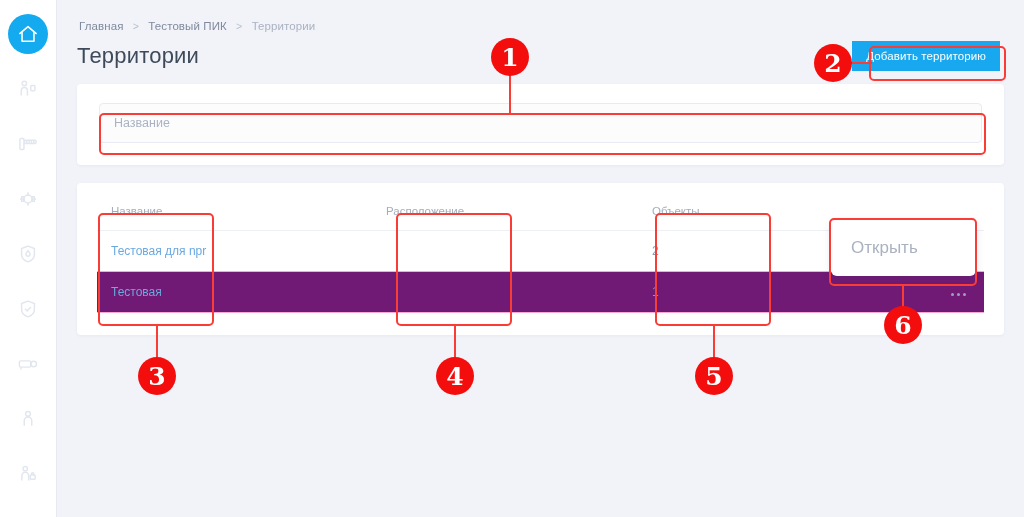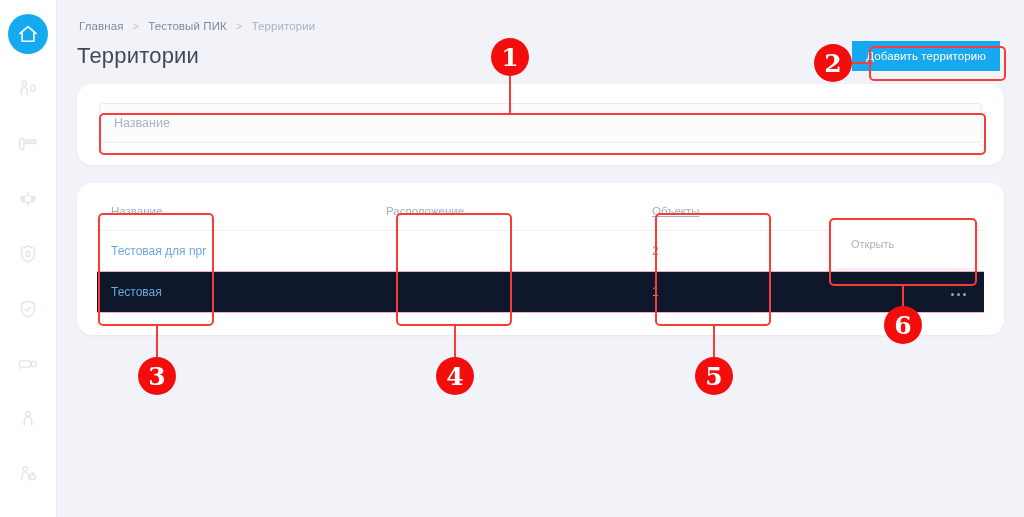--- a/index.html
+++ b/index.html
@@ -54,21 +54,21 @@
     font-size: 22px; color: #3e4a5a; font-weight: 400; letter-spacing: .2px;
   }
   .add-btn {
     background: #18a8ef; color: #fff; border: none;
     font-size: 11.5px; font-family: "Liberation Sans", sans-serif;
     padding: 9px 14px; border-radius: 0; cursor: pointer;
     letter-spacing: .1px; white-space: nowrap;
   }
 
   .card {
-    background: #fff; border-radius: 15px;
+    background: #fff; border-radius: 4px;
     box-shadow: 0 1px 3px rgba(40,60,100,.06);
     margin-top: 13px;
   }
   .filter-card { padding: 19px 22px 22px 22px; }
   .filter-input {
     width: 100%; height: 40px;
     border: 1px solid #e8ebf2; border-radius: 4px;
     background: #fcfcfd;
     font-size: 12.5px; color: #6f7b8d;
     font-family: "Liberation Sans", sans-serif;
@@ -82,39 +82,39 @@
     text-align: left; font-weight: 400;
     font-size: 11.5px; color: #a4adbd;
     padding: 4px 14px 13px 14px;
     border-bottom: 1px solid #edf0f5;
   }
   td {
     font-size: 12px; color: #8e98a8;
     padding: 13px 14px; height: 40px;
     border-bottom: 1px solid #f9a8d4;
   }
-  tr.alt td { background: #0f172a; }
+  tr.alt td { background: #701a75; }
   td.name a { color: #6aa9e0; text-decoration: none; font-size: 12px; }
   .col-name { width: 31%; }
   .col-loc  { width: 30%; }
-  .col-obj  { width: 23%; text-decoration: underline; }
+  .col-obj  { width: 23%; }
   .col-act  { width: 16%; }
   td.actions { text-align: right; padding-right: 18px; }
   .dots { display: inline-flex; gap: 3px; align-items: center; }
   .dots i { width: 3px; height: 3px; border-radius: 50%; background: #9aa4b4; display: block; }
 
   
   .row-menu {
     position: absolute; left: 831px; top: 220px;
     width: 145px; background: #fff;
     border-radius: 6px; box-shadow: 0 2px 10px rgba(40,60,100,.13);
     padding: 12px 0; z-index: 6;
   }
   .row-menu div {
-    font-size: 11px; color: #aab2c0;
+    font-size: 17px; color: #aab2c0;
     padding: 6px 20px; cursor: pointer; white-space: nowrap;
   }
 
   
   .overlay { position: absolute; inset: 0; z-index: 10; pointer-events: none; }
   .hl {
     position: absolute; border: 2px solid #fa3c36; border-radius: 5px;
   }
   .lead { position: absolute; background: #fa3c36; }
   .marker {

